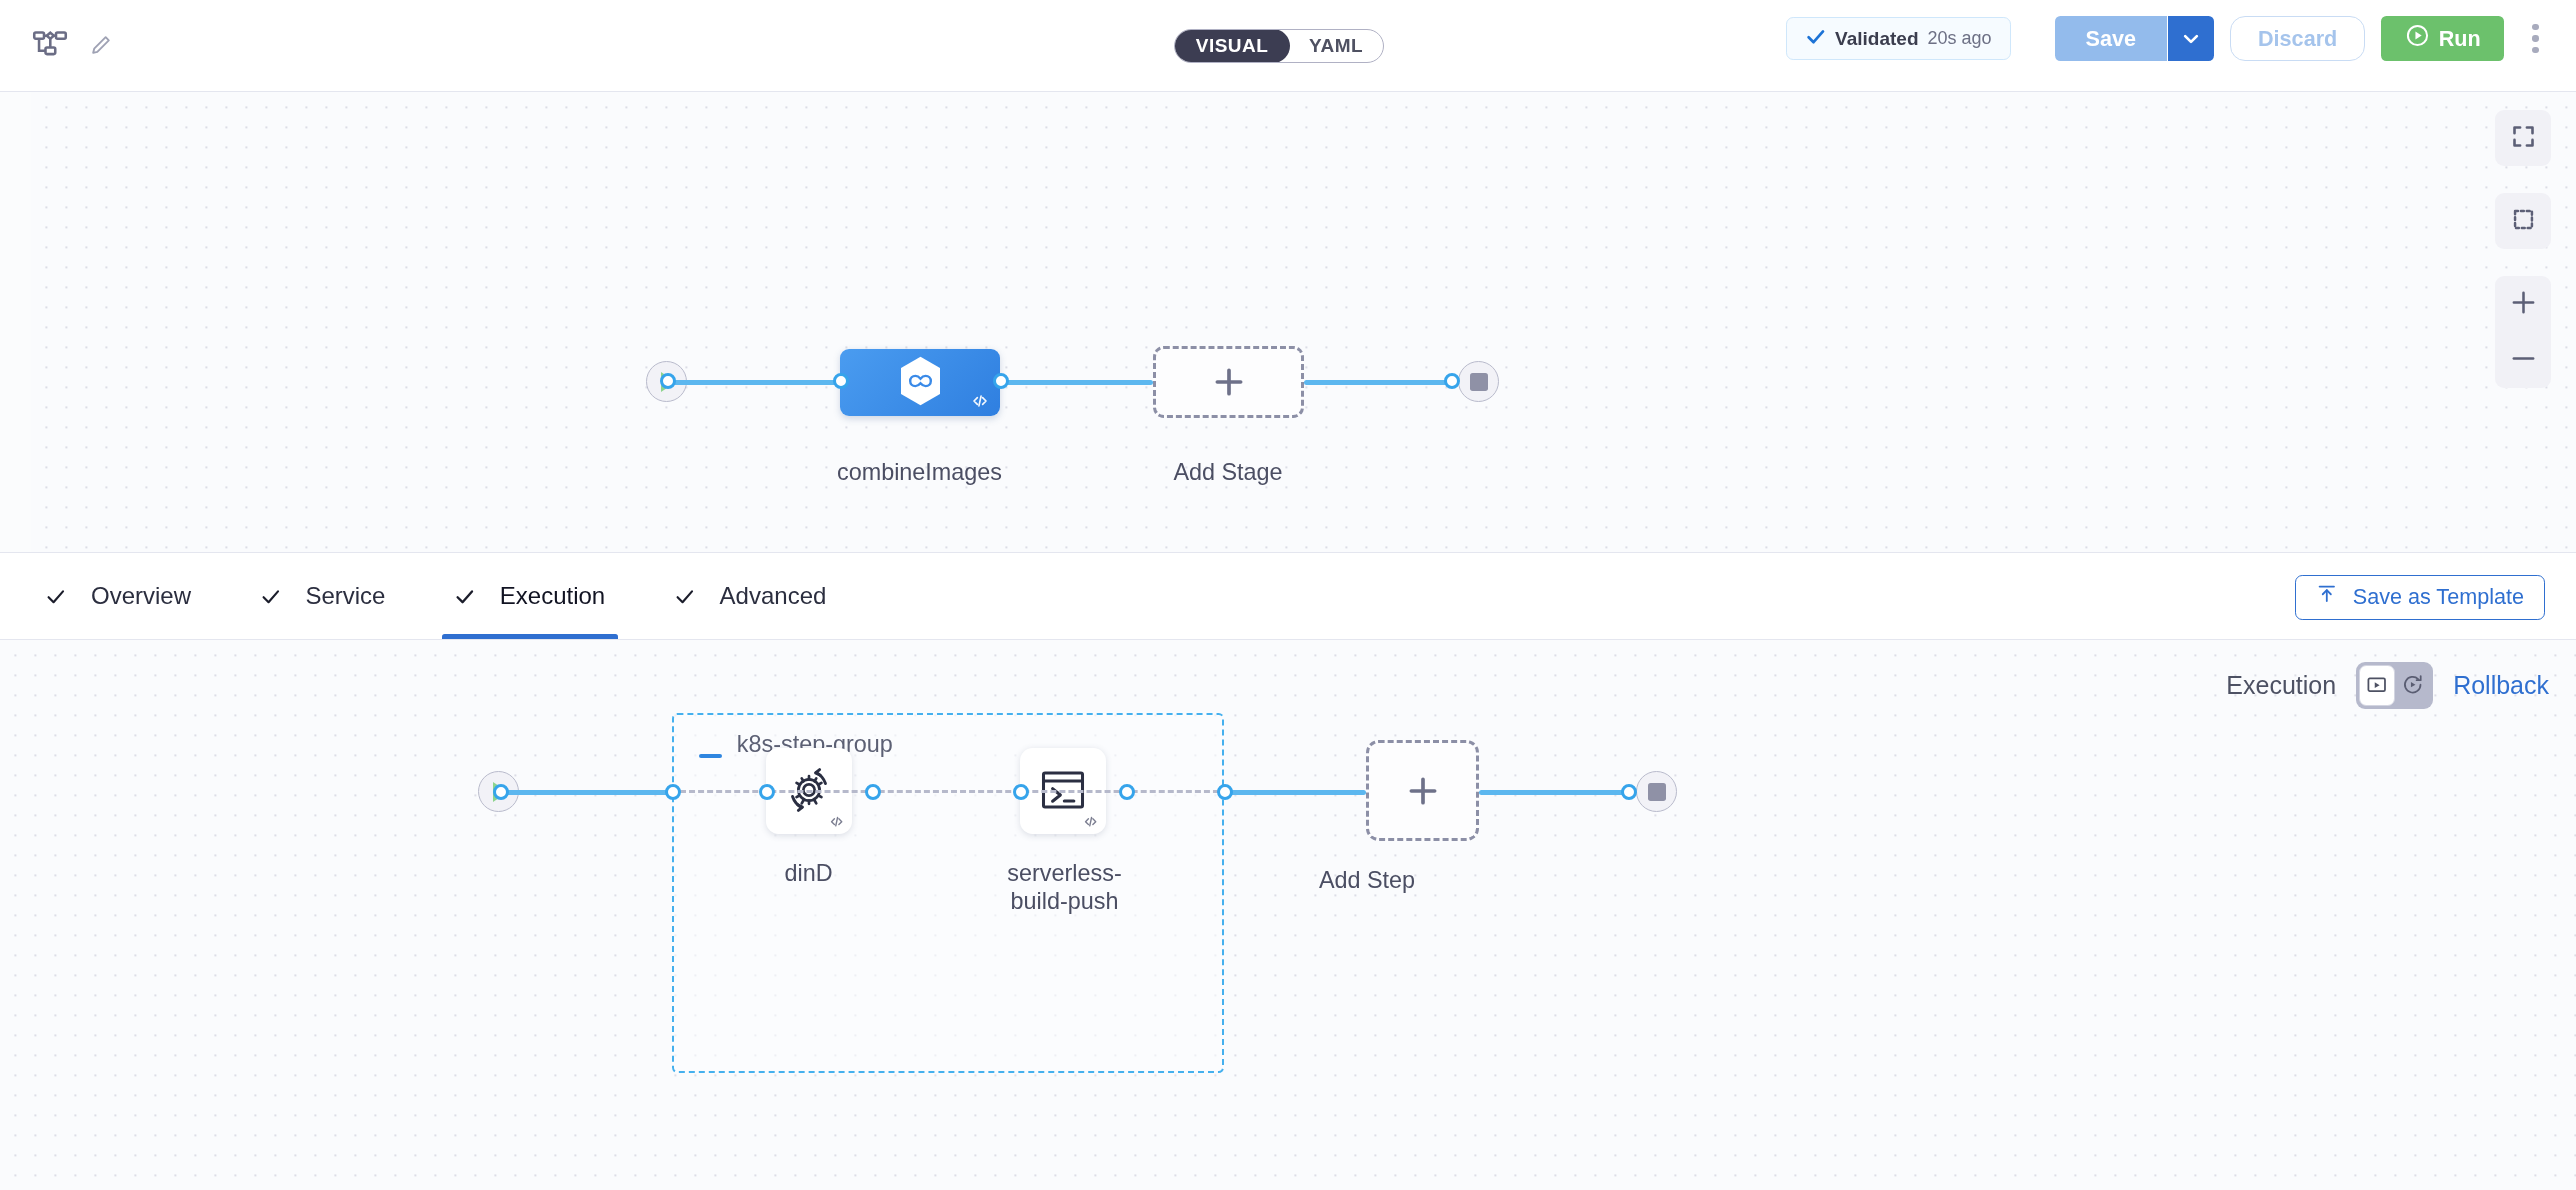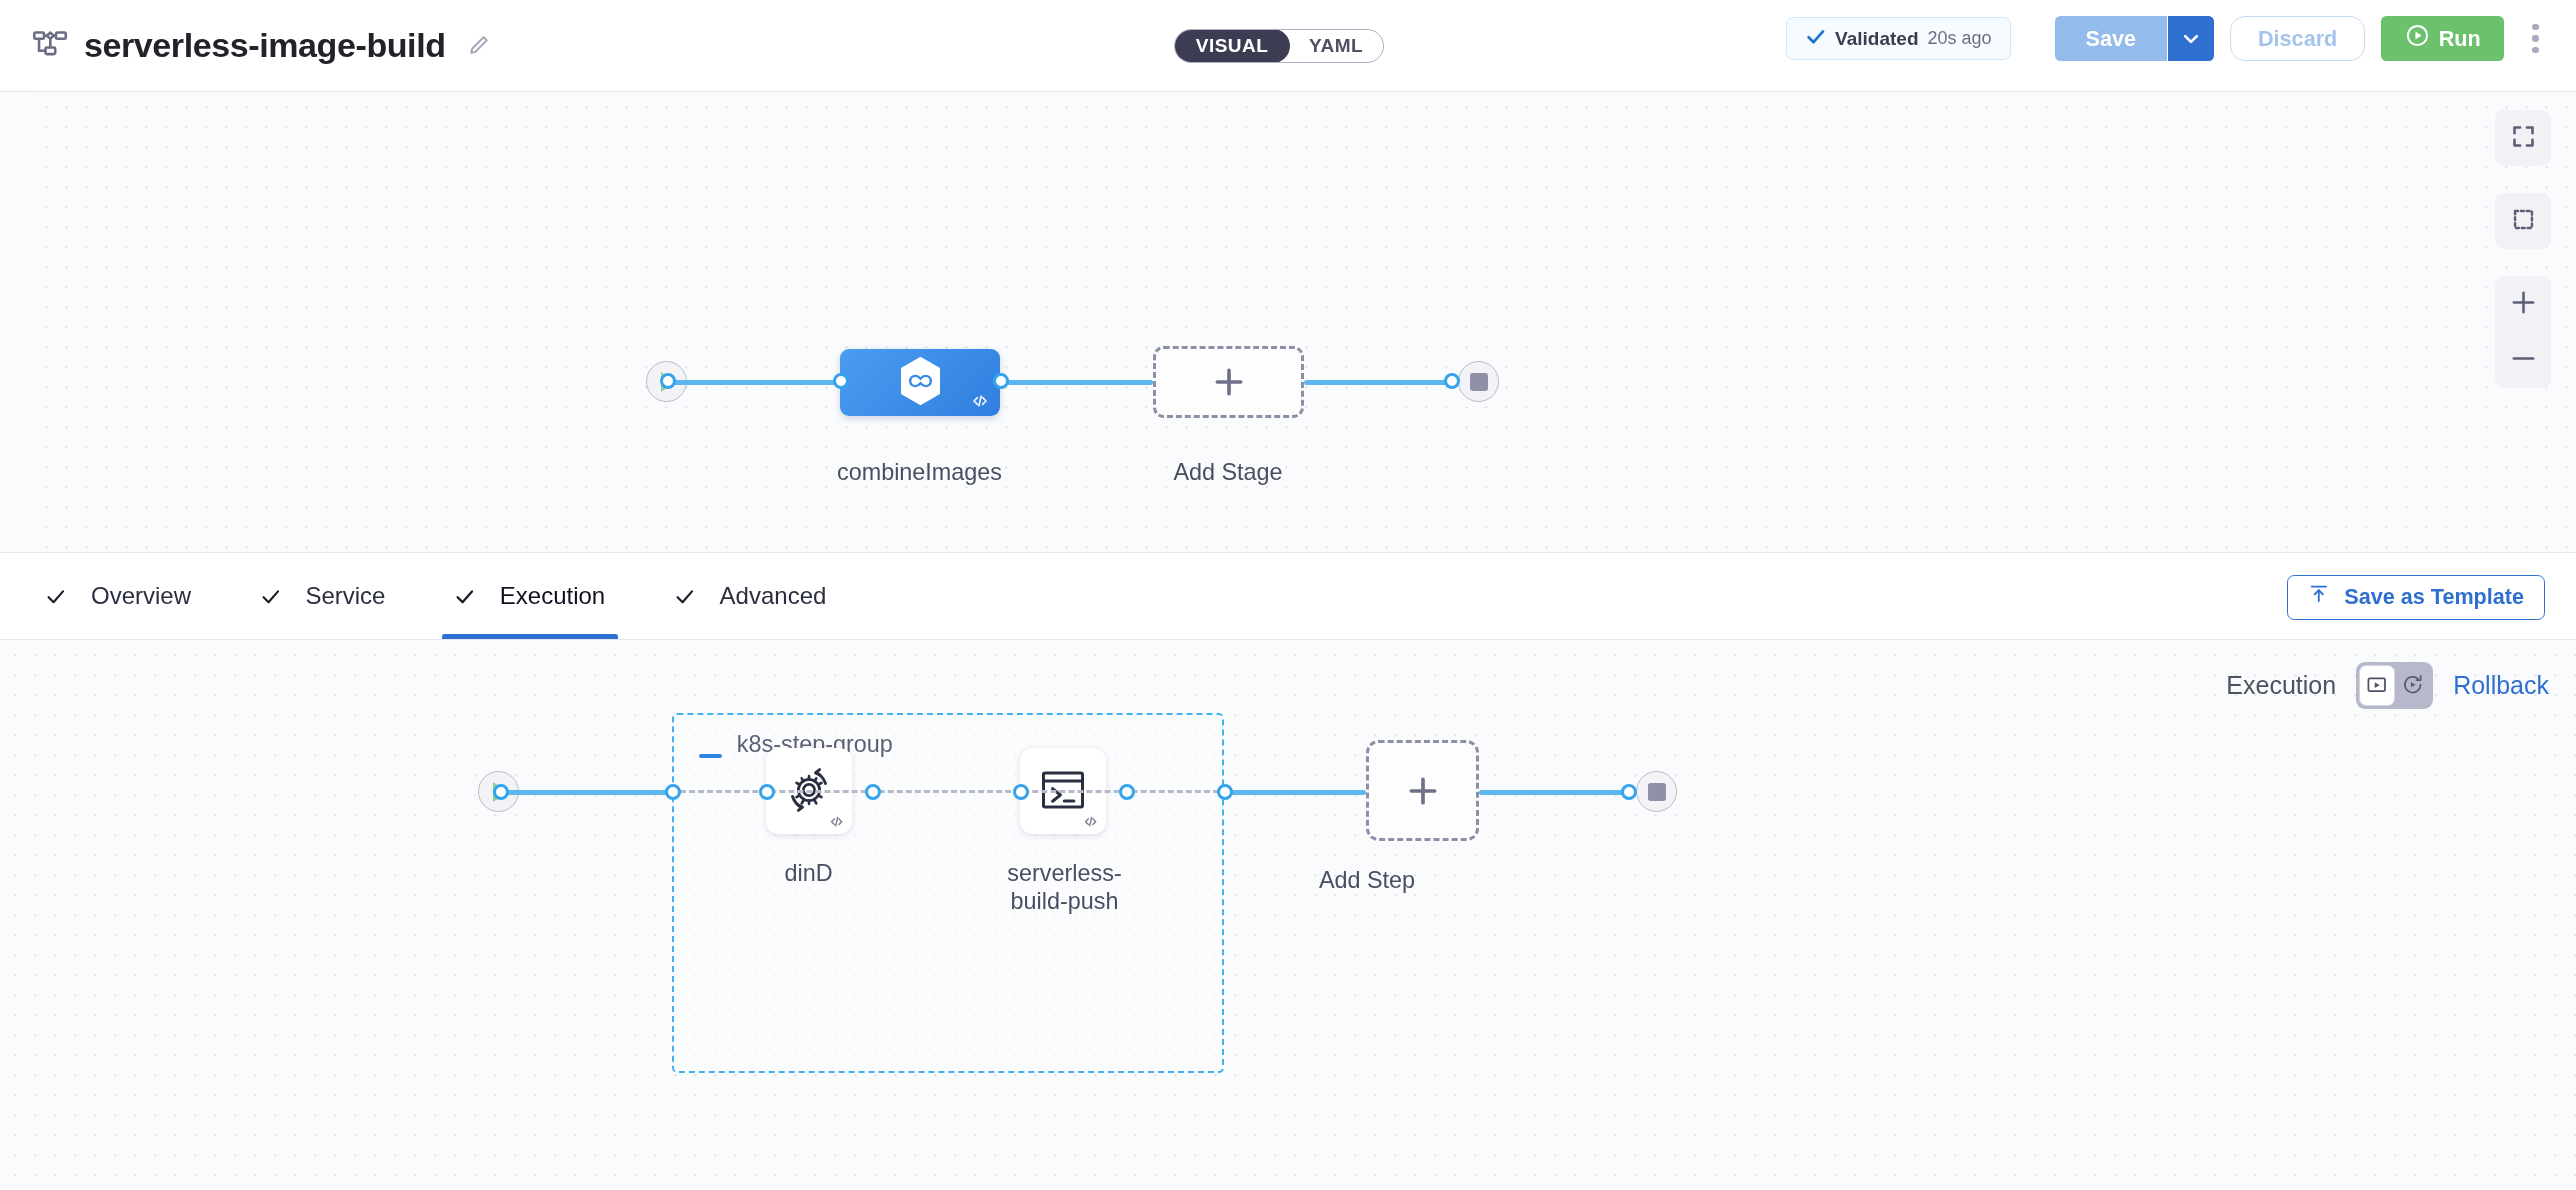--- a/index.html
+++ b/index.html
@@ -184,21 +184,21 @@
   }
   .tab .tick { width: 21.6px; height: 21.6px; color: #1b1d2b; }
   .tab.active { color: #111322; }
   .tab.active::after {
     content: ""; position: absolute; left: -7.2px; right: -7.2px; bottom: 0;
     height: 5.4px; background: #2f6fd0; border-radius: 2.7px 2.7px 0 0;
   }
   .save-template-btn {
     position: absolute; right: 31px; top: 21.6px; height: 45px;
     border: 1.4px solid #2f6fd0; border-radius: 7.2px; background: #fff;
-    color: #2f6fd0; font-size: 21.6px; font-weight: bold;
+    color: #2f6fd0; font-size: 21.6px; font-weight: normal;
     display: flex; align-items: center; gap: 15px; padding: 0 20px; cursor: pointer;
   }
   .save-template-btn svg { width: 21.6px; height: 21.6px; }
 
   
   .exec-head { position: absolute; right: 27px; top: 21.6px; display: flex; align-items: center; gap: 20px; z-index: 10; }
   .exec-label { font-size: 25px; color: #4d5163; }
   .rollback-label { font-size: 25px; color: #2f6fd0; cursor: pointer; }
   .er-toggle {
     width: 77px; height: 47px; border-radius: 9px; background: #b6b9cc;
@@ -222,21 +222,20 @@
       <svg class="pipeline-icon" viewBox="0 0 24 24" fill="none" stroke="currentColor" stroke-width="1.7">
         <rect x="1.5" y="3" width="6.5" height="4.2" rx="1"></rect>
         <rect x="16" y="3" width="6.5" height="4.2" rx="1"></rect>
         <rect x="9" y="13" width="6.5" height="4.4" rx="1"></rect>
         <path d="M12.2 3.1 L14.6 5.1 L12.2 7.1 L9.8 5.1 Z"></path>
         <path d="M8 5.1 H9.8 M14.6 5.1 H16"></path>
         <path d="M4.7 7.2 V15.2 H9"></path>
         <path d="M12.2 7.1 V13"></path>
       </svg>
     </span>
-    <span class="pipeline-title">serverless-image-build</span>
     <span>
       <svg class="edit-pencil" viewBox="0 0 24 24" fill="none" stroke="currentColor" stroke-width="1.8" stroke-linecap="round" stroke-linejoin="round">
         <path d="M4 20l4-1 11-11-3-3L5 16z"></path>
       </svg>
     </span>
   </div>
 
   <div class="mode-toggle">
     <div class="mode-seg active">VISUAL</div>
     <div class="mode-seg">YAML</div>

